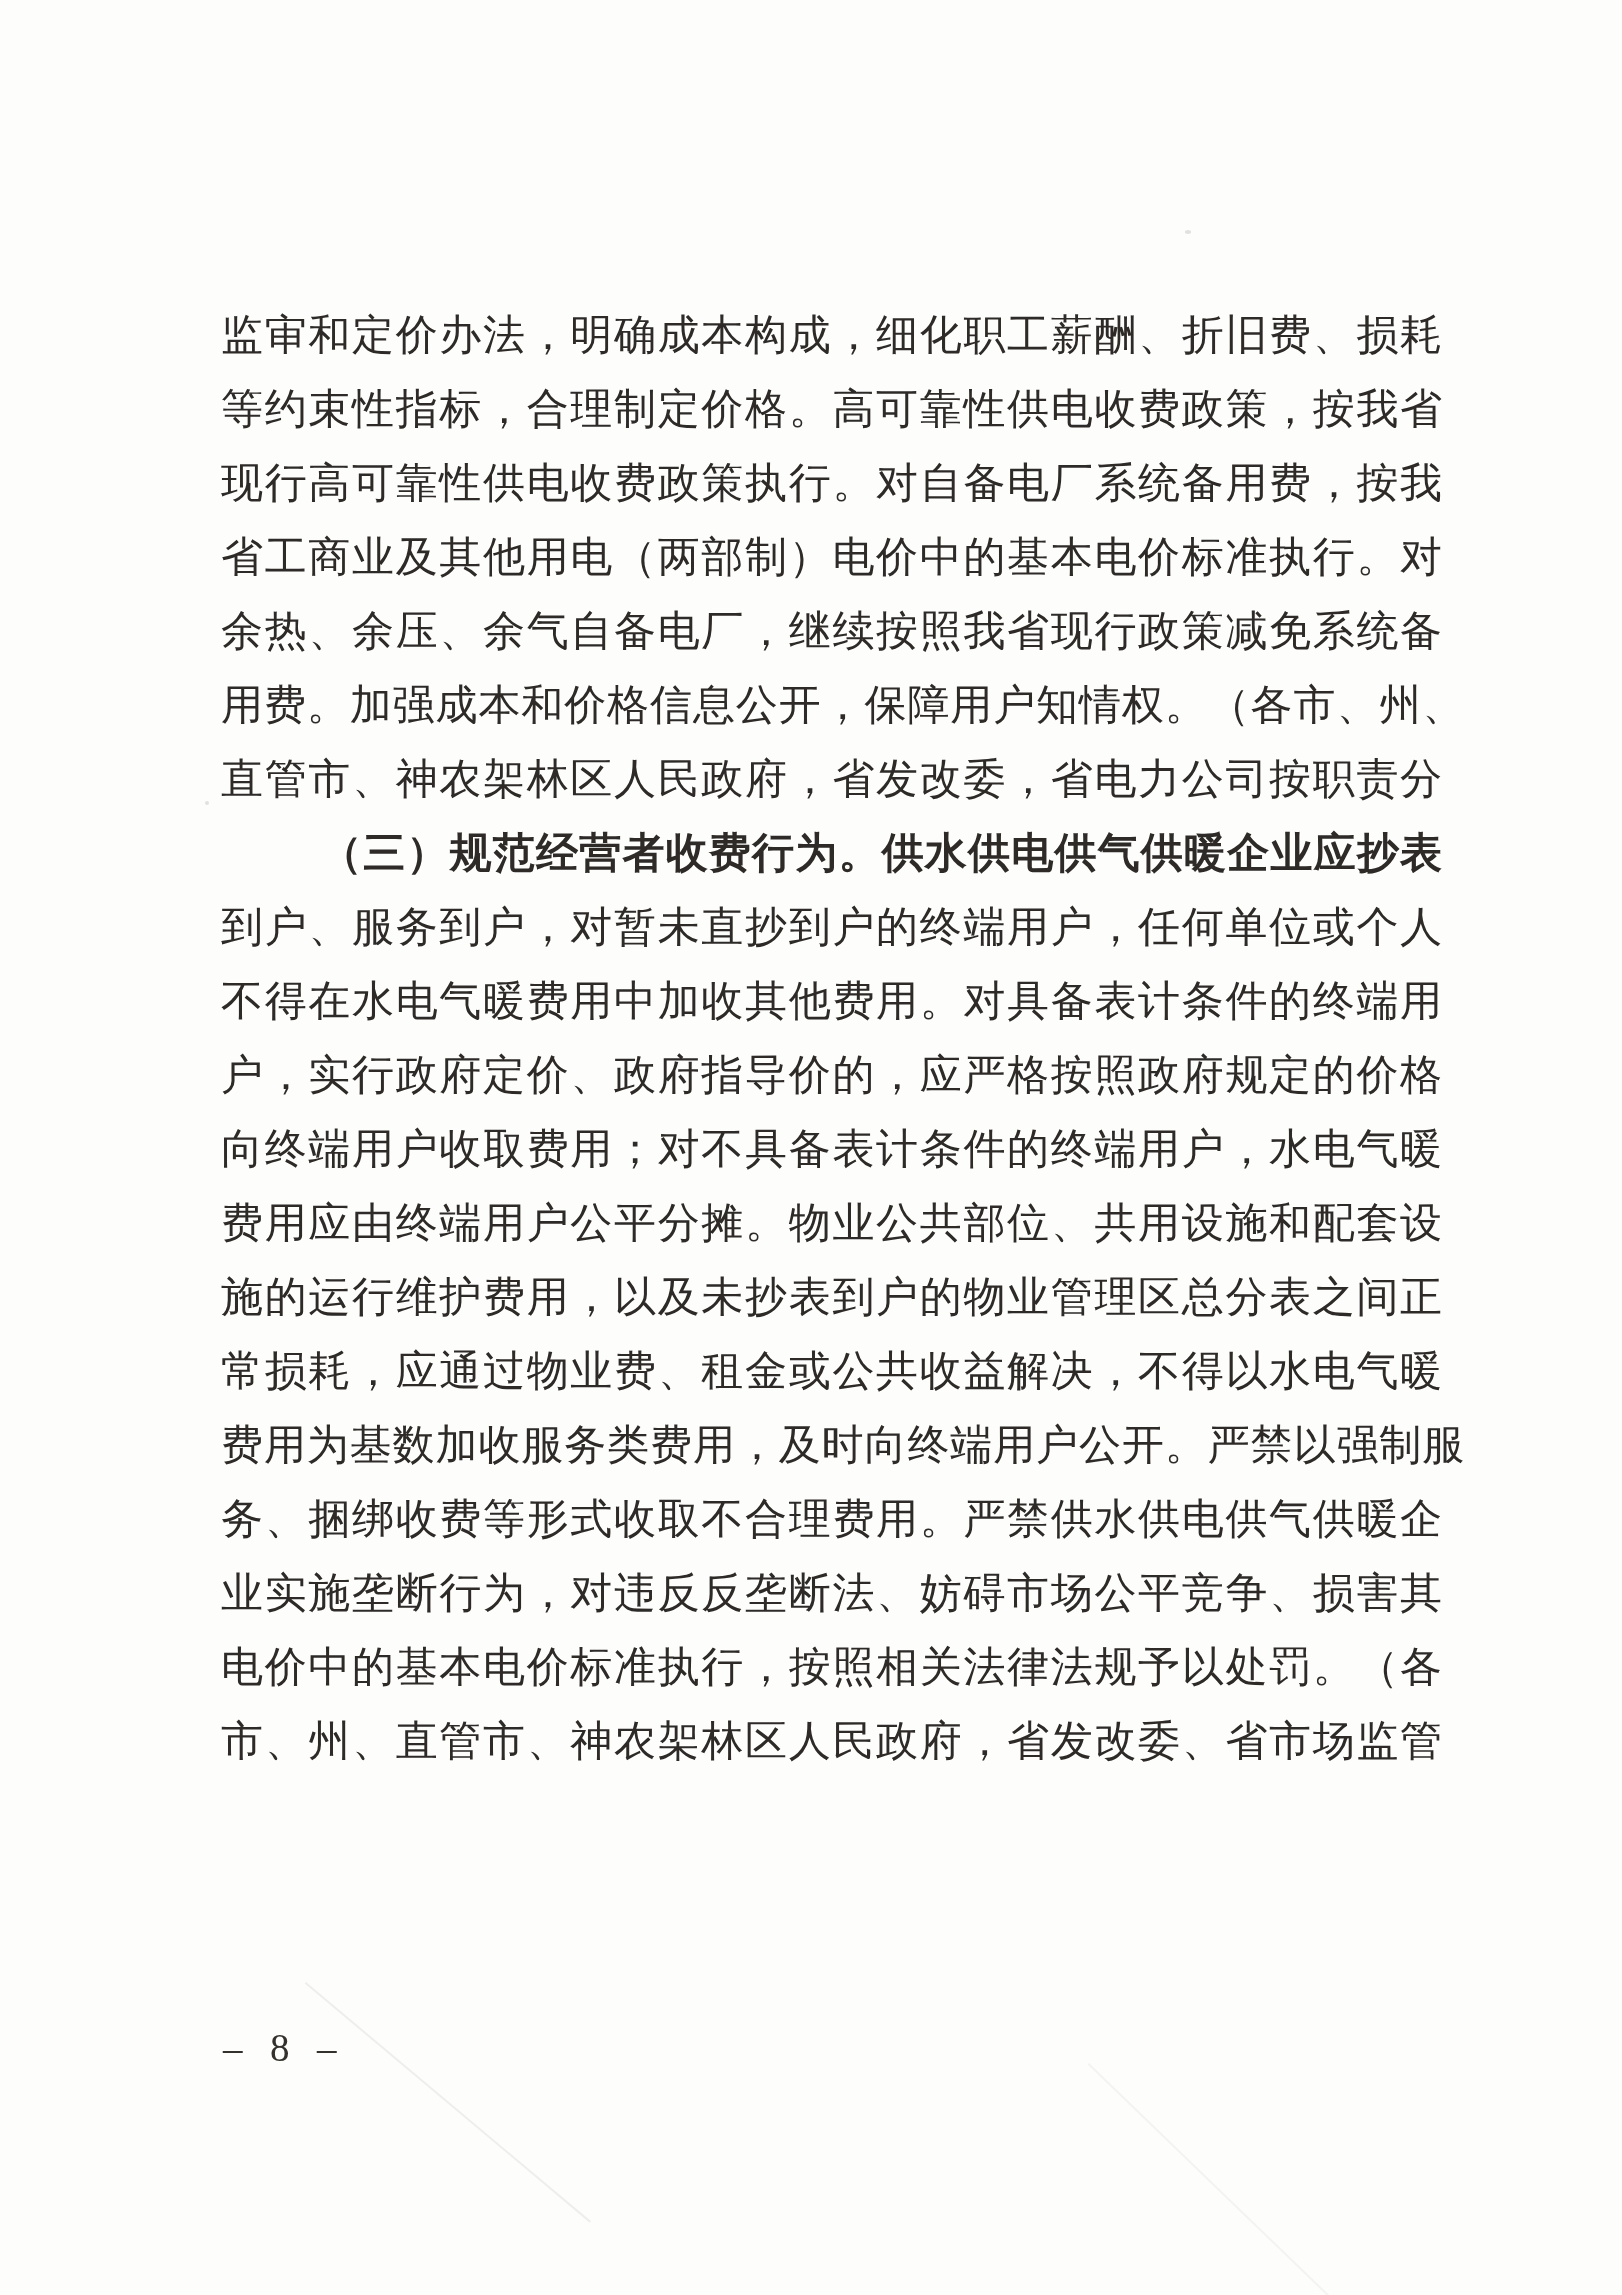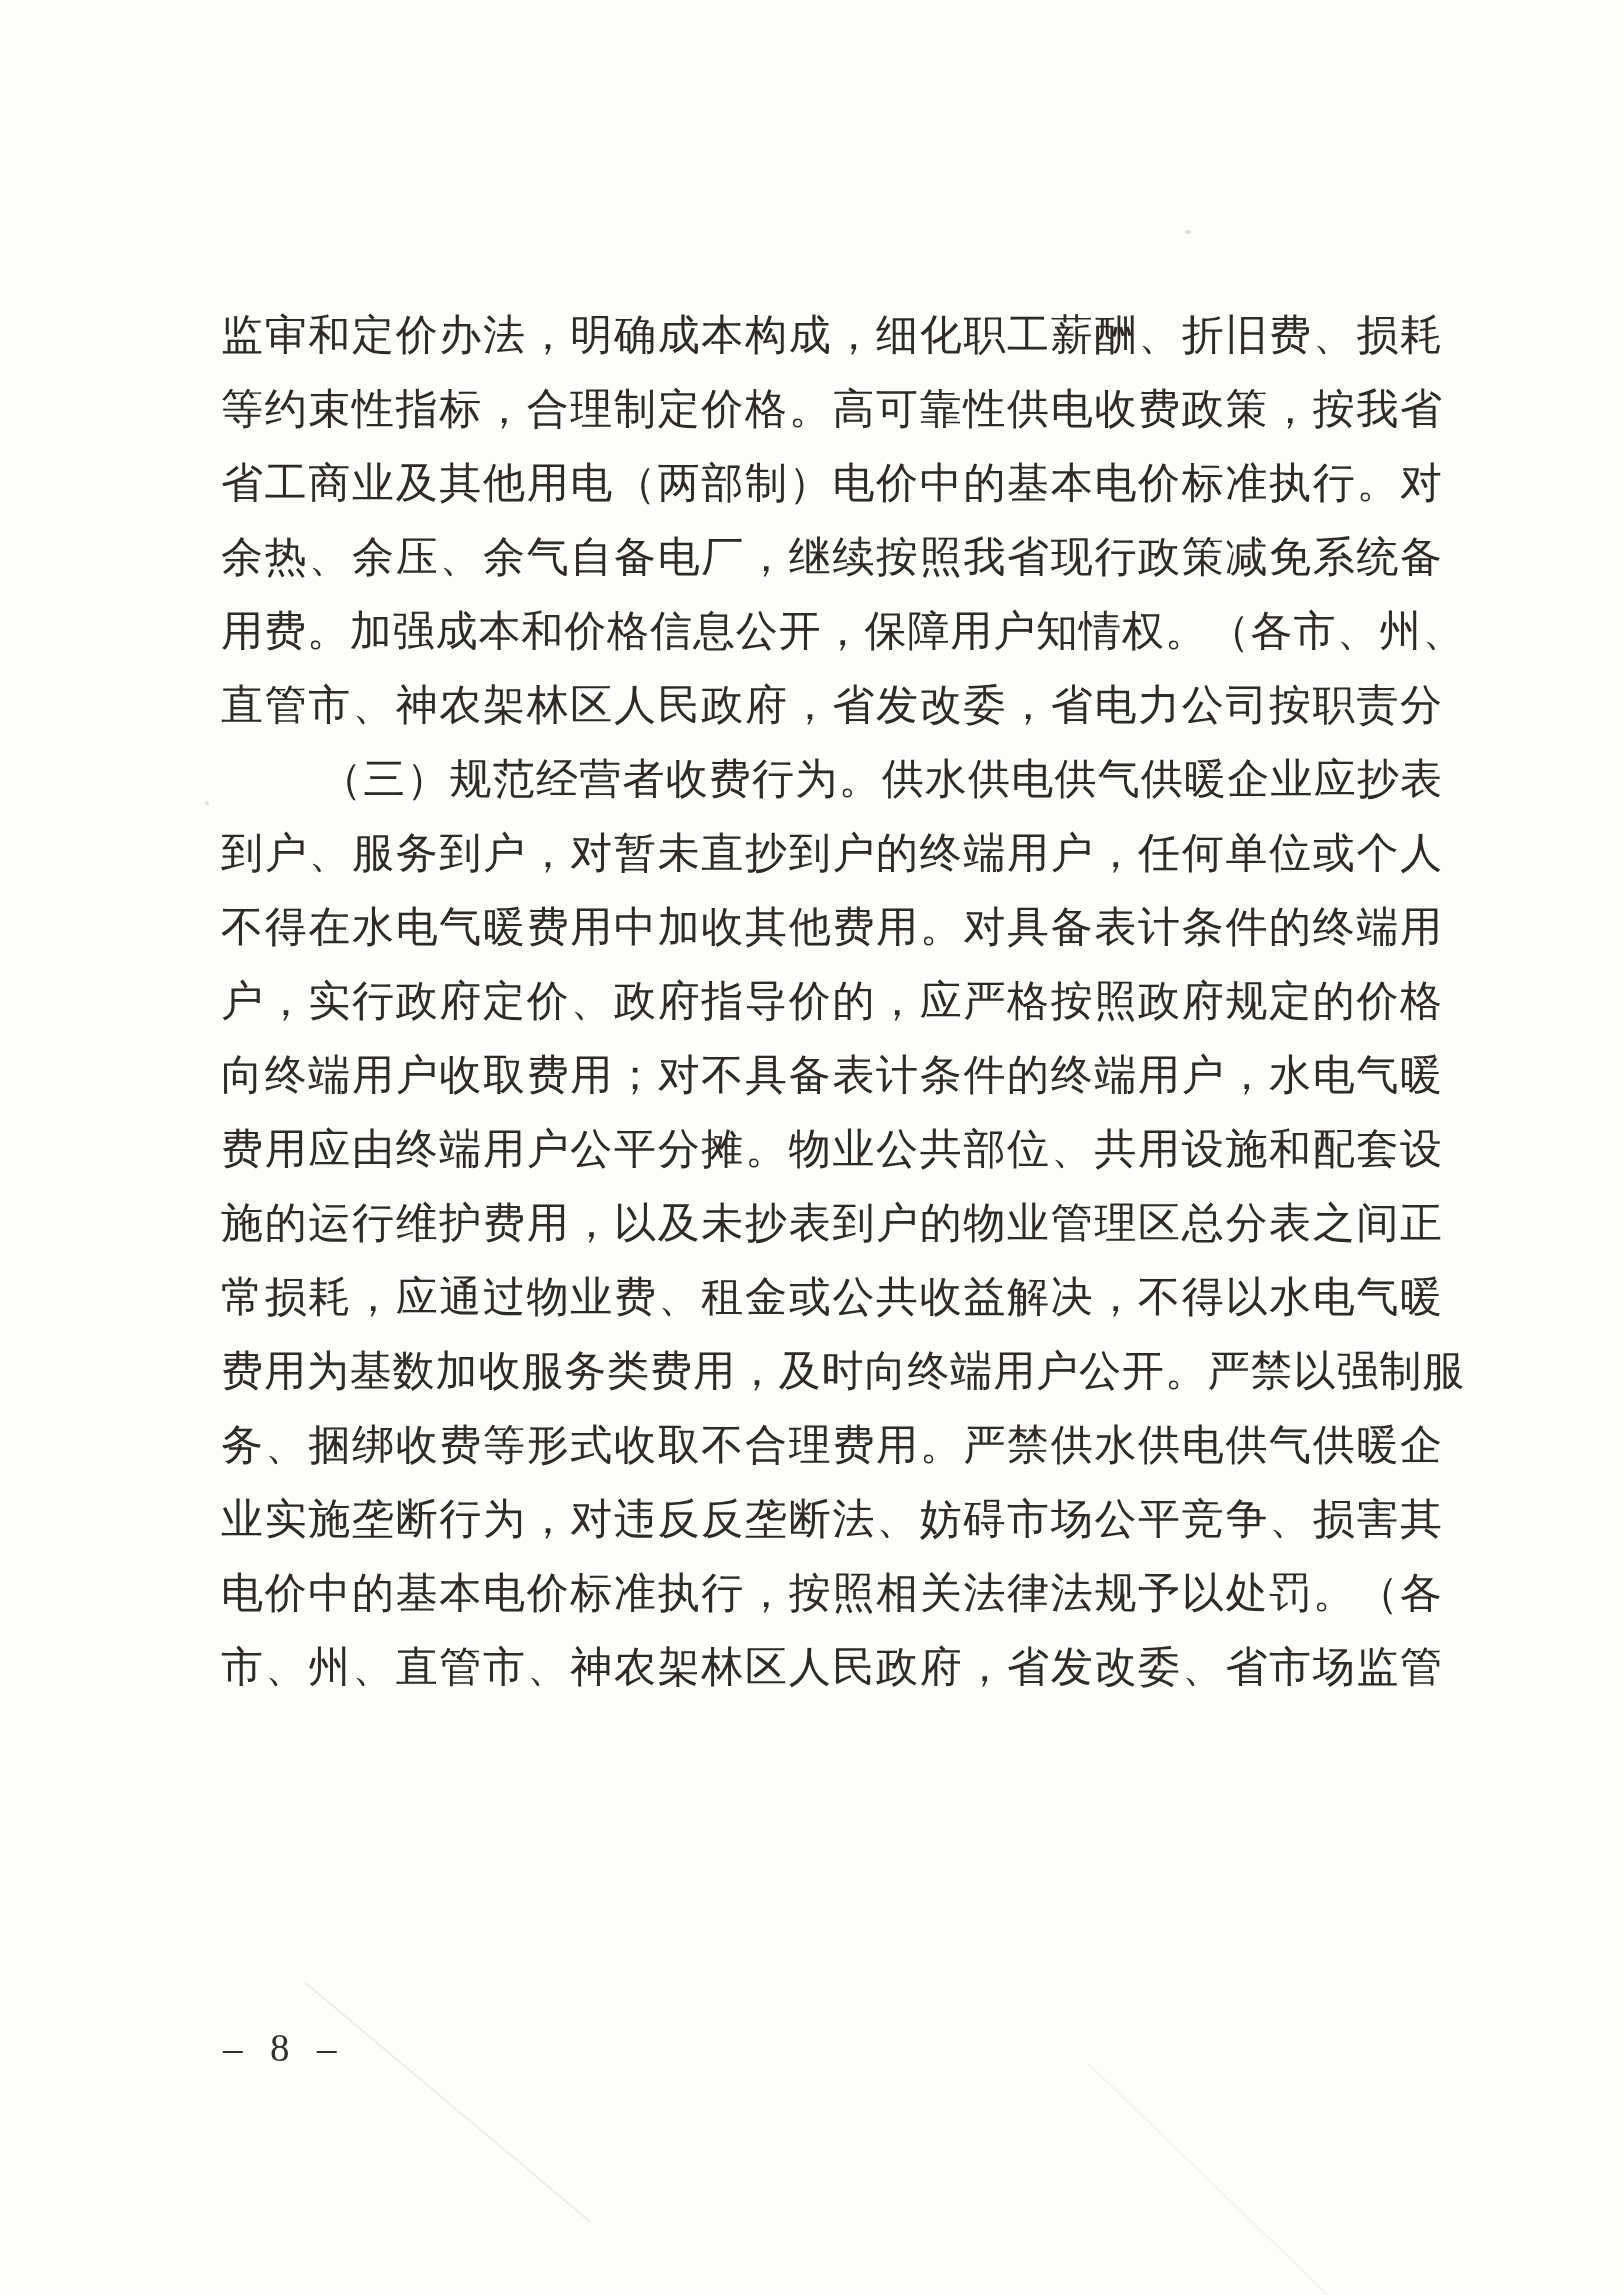--- a/index.html
+++ b/index.html
@@ -31,20 +31,21 @@
     text-align: justify;
     text-align-last: justify;
     -moz-text-align-last: justify;
   }
   .line.last {
     text-align-last: left;
     -moz-text-align-last: left;
   }
   .line.indent {
     text-indent: 99px;
+    font-weight: bold;
   }
   .page-footer {
     position: absolute;
     left: 223px;
     top: 2021px;
     height: 53px;
     line-height: 53px;
     font-size: 39px;
     letter-spacing: 8.9px;
     color: #34312d;
@@ -71,20 +72,21 @@
 </head>
 <body>
 
 <div class="page">
 
   <div class="text-block">
 
     <div>
       <div class="line">监审和定价办法，明确成本构成，细化职工薪酬、折旧费、损耗</div>
       <div class="line">等约束性指标，合理制定价格。高可靠性供电收费政策，按我省</div>
+      <div class="line">现行高可靠性供电收费政策执行。对自备电厂系统备用费，按我</div>
       <div class="line">省工商业及其他用电（两部制）电价中的基本电价标准执行。对</div>
       <div class="line">余热、余压、余气自备电厂，继续按照我省现行政策减免系统备</div>
       <div class="line">用费。加强成本和价格信息公开，保障用户知情权。（各市、州、</div>
       <div class="line">直管市、神农架林区人民政府，省发改委，省电力公司按职责分</div>
     </div>
 
     <div>
       <div class="line indent">（三）规范经营者收费行为。供水供电供气供暖企业应抄表</div>
       <div class="line">到户、服务到户，对暂未直抄到户的终端用户，任何单位或个人</div>
       <div class="line">不得在水电气暖费用中加收其他费用。对具备表计条件的终端用</div>

